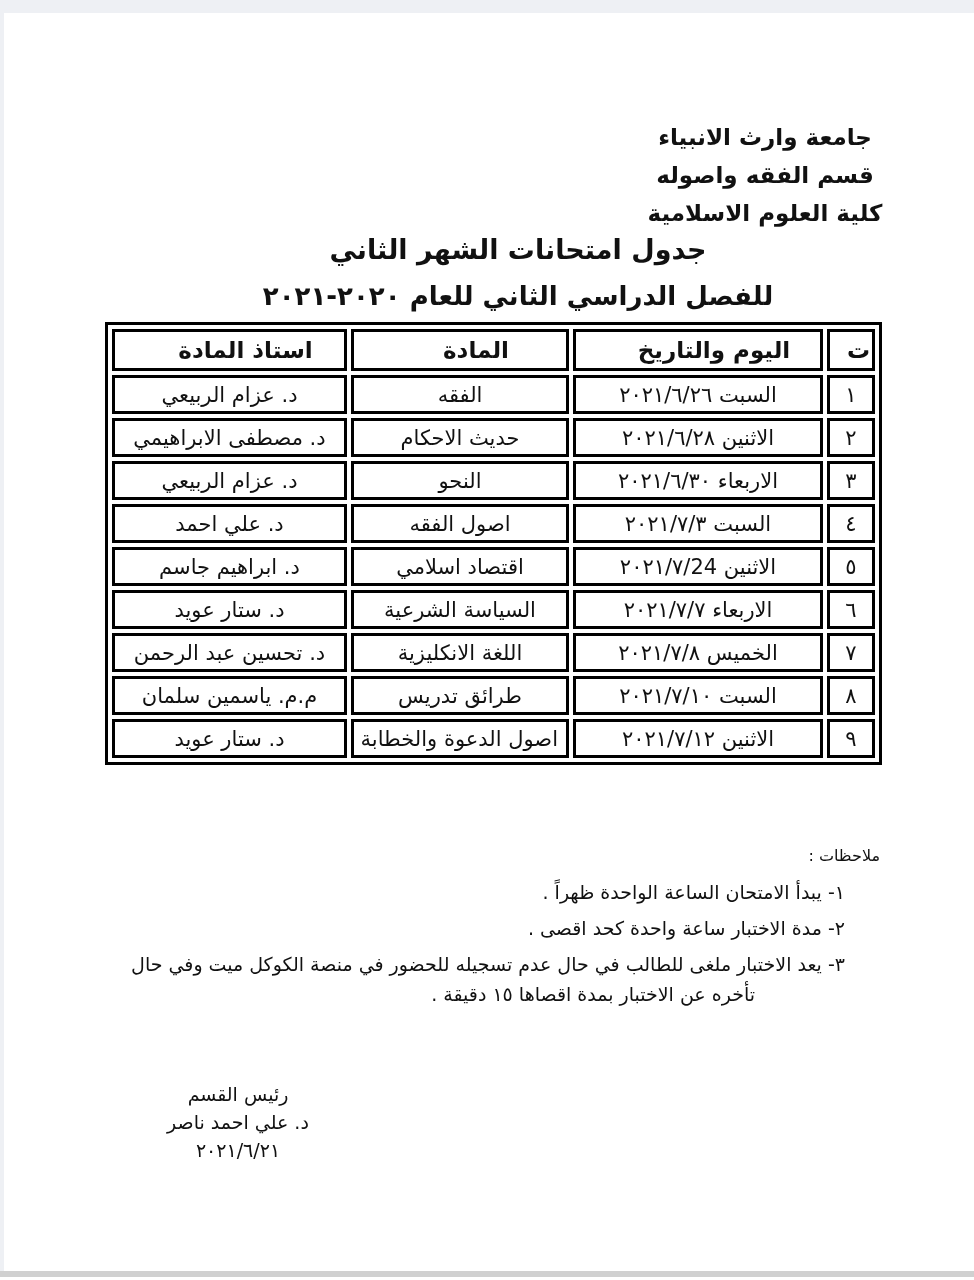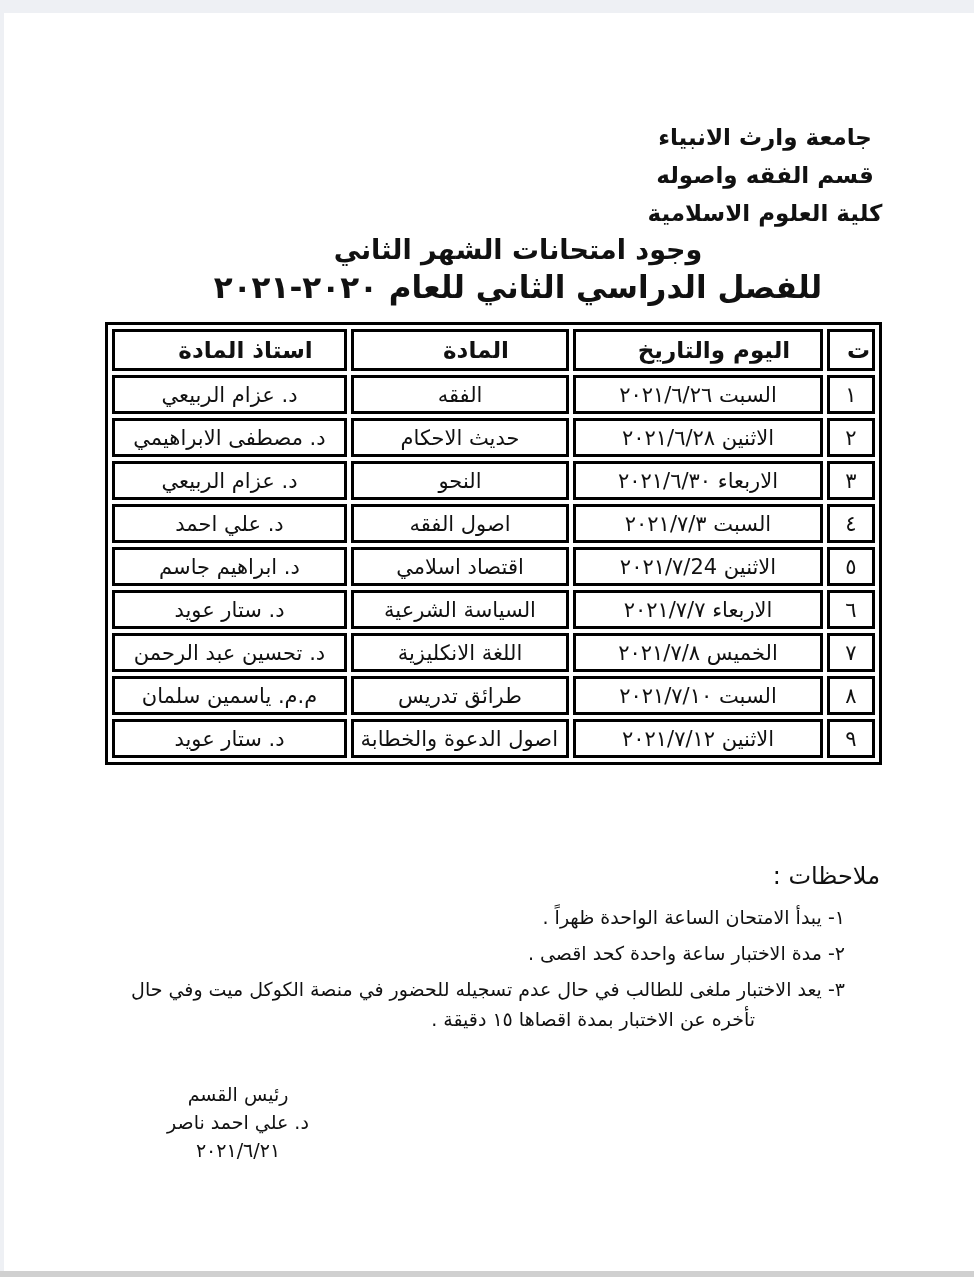--- a/index.html
+++ b/index.html
@@ -22,21 +22,21 @@
     direction:rtl; text-align:center;
     font-weight:bold; font-size:23px; line-height:38px;
   }
 
   
   .title-block {
     position:absolute; top:234px; left:100px; width:836px;
     direction:rtl; text-align:center;
   }
   .doc-title    { font-size:27px; font-weight:800; letter-spacing:0; }
-  .doc-subtitle { font-size:31px; font-weight:800; margin-top:4px; }
+  .doc-subtitle { font-size:26px; font-weight:800; margin-top:16px; }
 
   
   table.schedule {
     position:absolute; top:322px; left:105px;
     width:775px;
     direction:rtl;
     border-collapse:separate;
     border-spacing:4px;
     border:3px solid #000;
     table-layout:fixed;
@@ -55,21 +55,21 @@
   col.w-index { width:48px; }
   col.w-date  { width:250px; }
   col.w-subj  { width:218px; }
   col.w-prof  { width:235px; }
 
   
   .notes {
     position:absolute; top:846px; left:130px; width:750px;
     direction:rtl; text-align:right;
   }
-  .notes-heading { font-size:24px; margin-bottom:12px;margin-top:16px; }
+  .notes-heading { font-size:16px; margin-bottom:12px; }
   .note-item {
     font-size:19px; line-height:30px;
     margin-bottom:6px;
     padding-right:125px;   
     text-indent:-90px;     
   }
 
   
   .signature {
     position:absolute; top:1080px; left:148px; width:180px;
@@ -84,21 +84,21 @@
 <div class="scan-left"></div>
 <div class="scan-bottom"></div>
 
 <div class="uni-block">
   <div>جامعة وارث الانبياء</div>
   <div>قسم الفقه واصوله</div>
   <div>كلية العلوم الاسلامية</div>
 </div>
 
 <div class="title-block">
-  <div class="doc-title">وجود امتحانات الشهر الثاني</div>
+  <div class="doc-title">جدول امتحانات الشهر الثاني</div>
   <div class="doc-subtitle">للفصل الدراسي الثاني للعام ٢٠٢٠-٢٠٢١</div>
 </div>
 
 <table class="schedule" dir="rtl">
   <colgroup>
     <col class="w-index">
       <col class="w-date">
       <col class="w-subj">
       <col class="w-prof">
   </colgroup>

